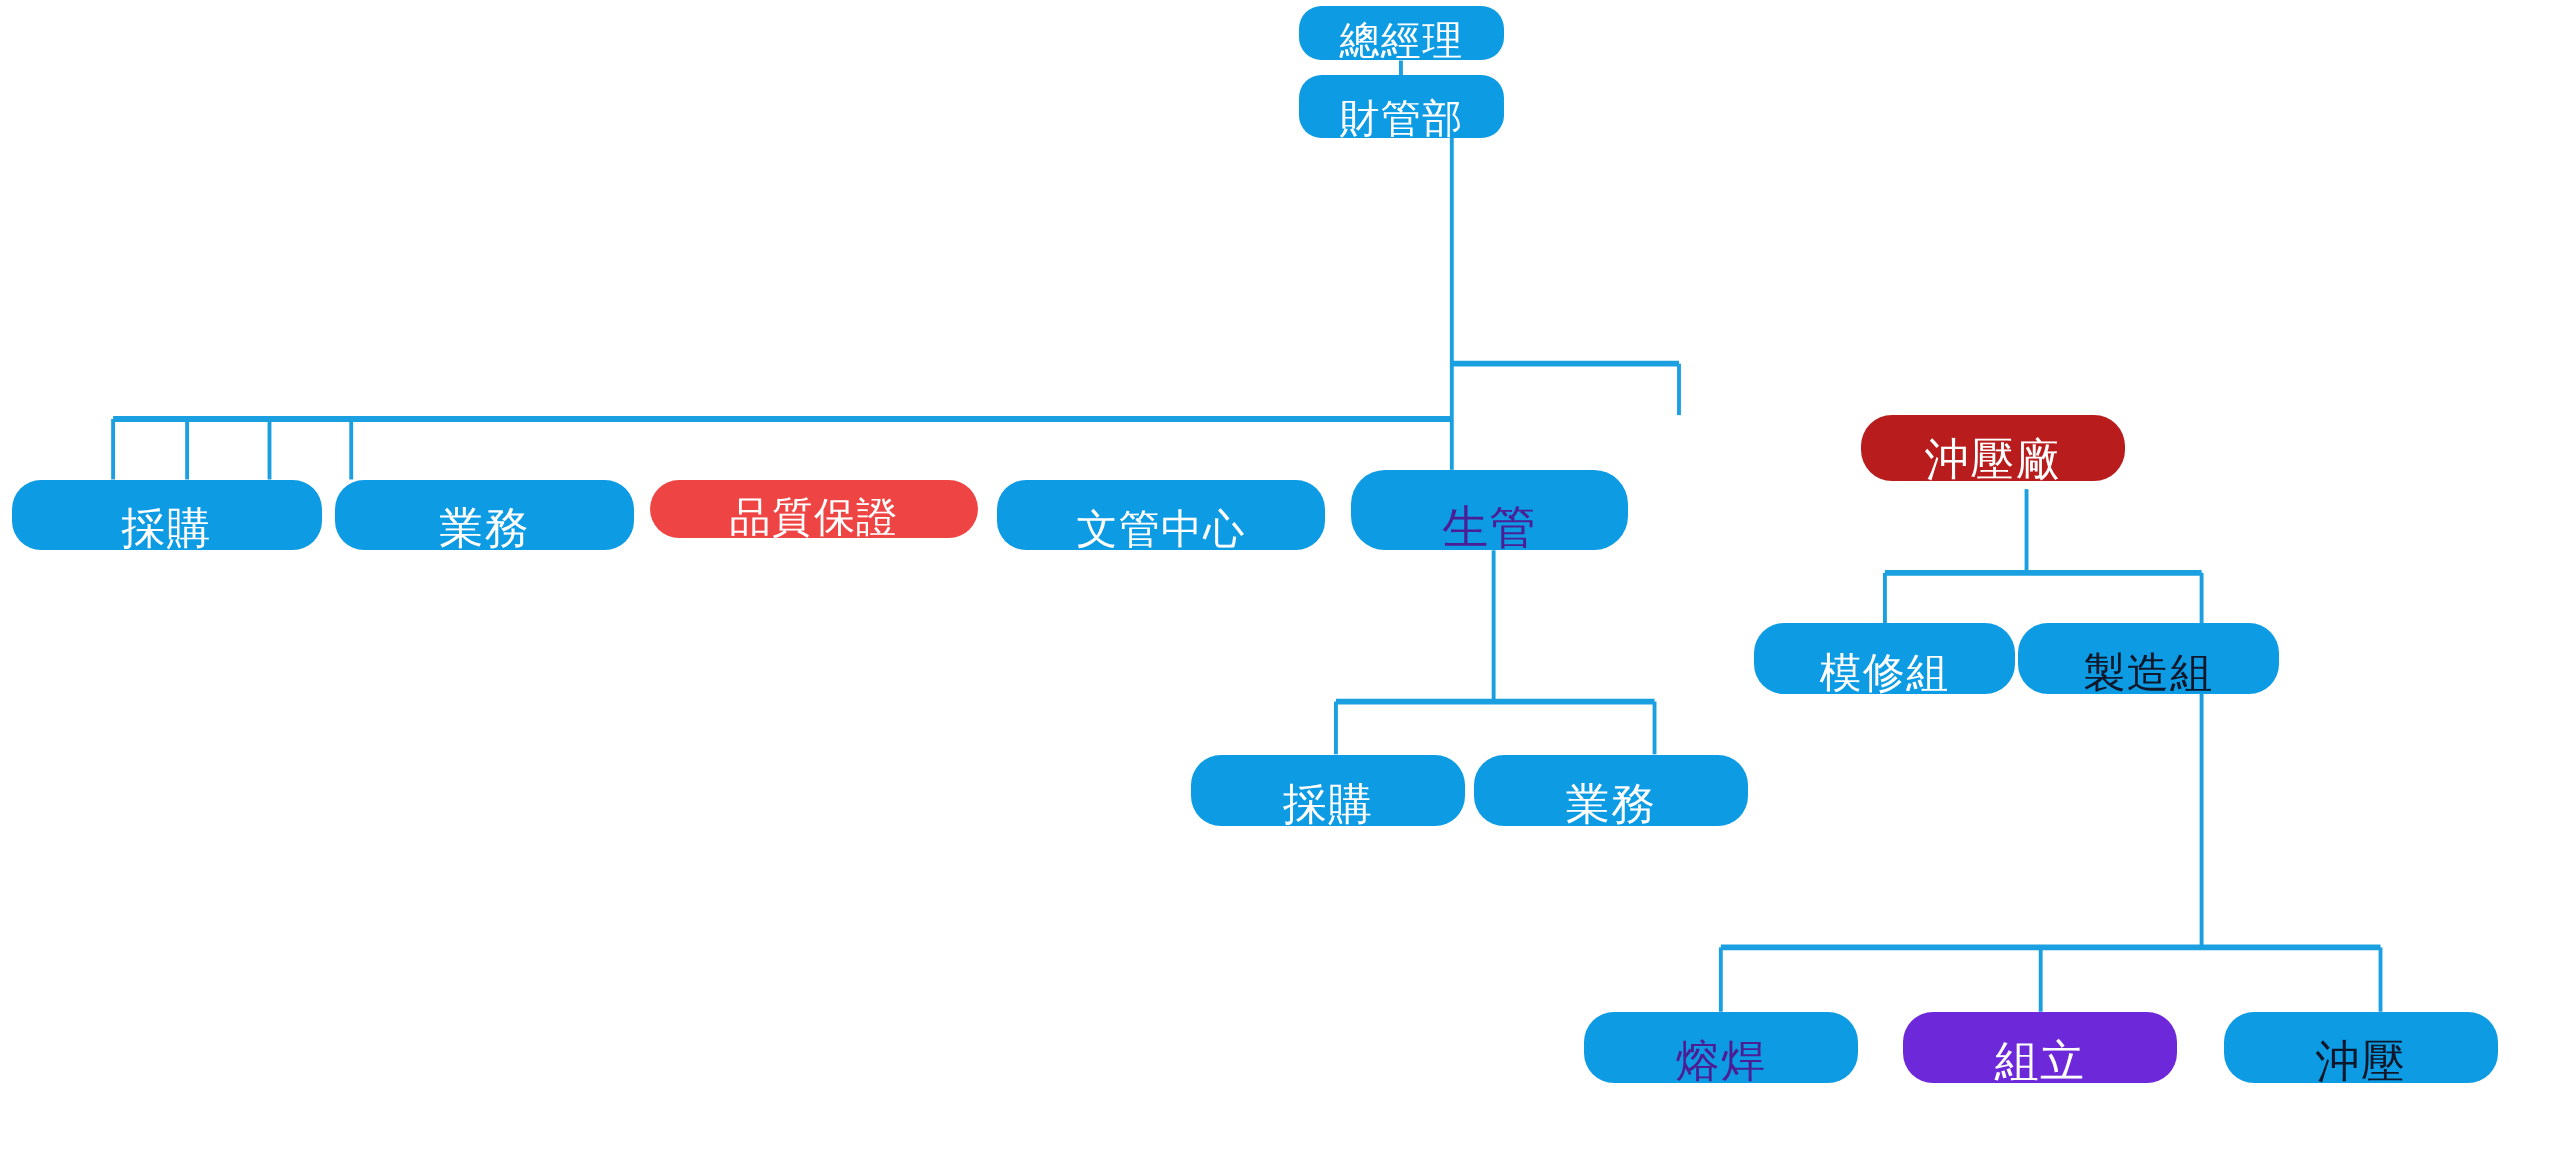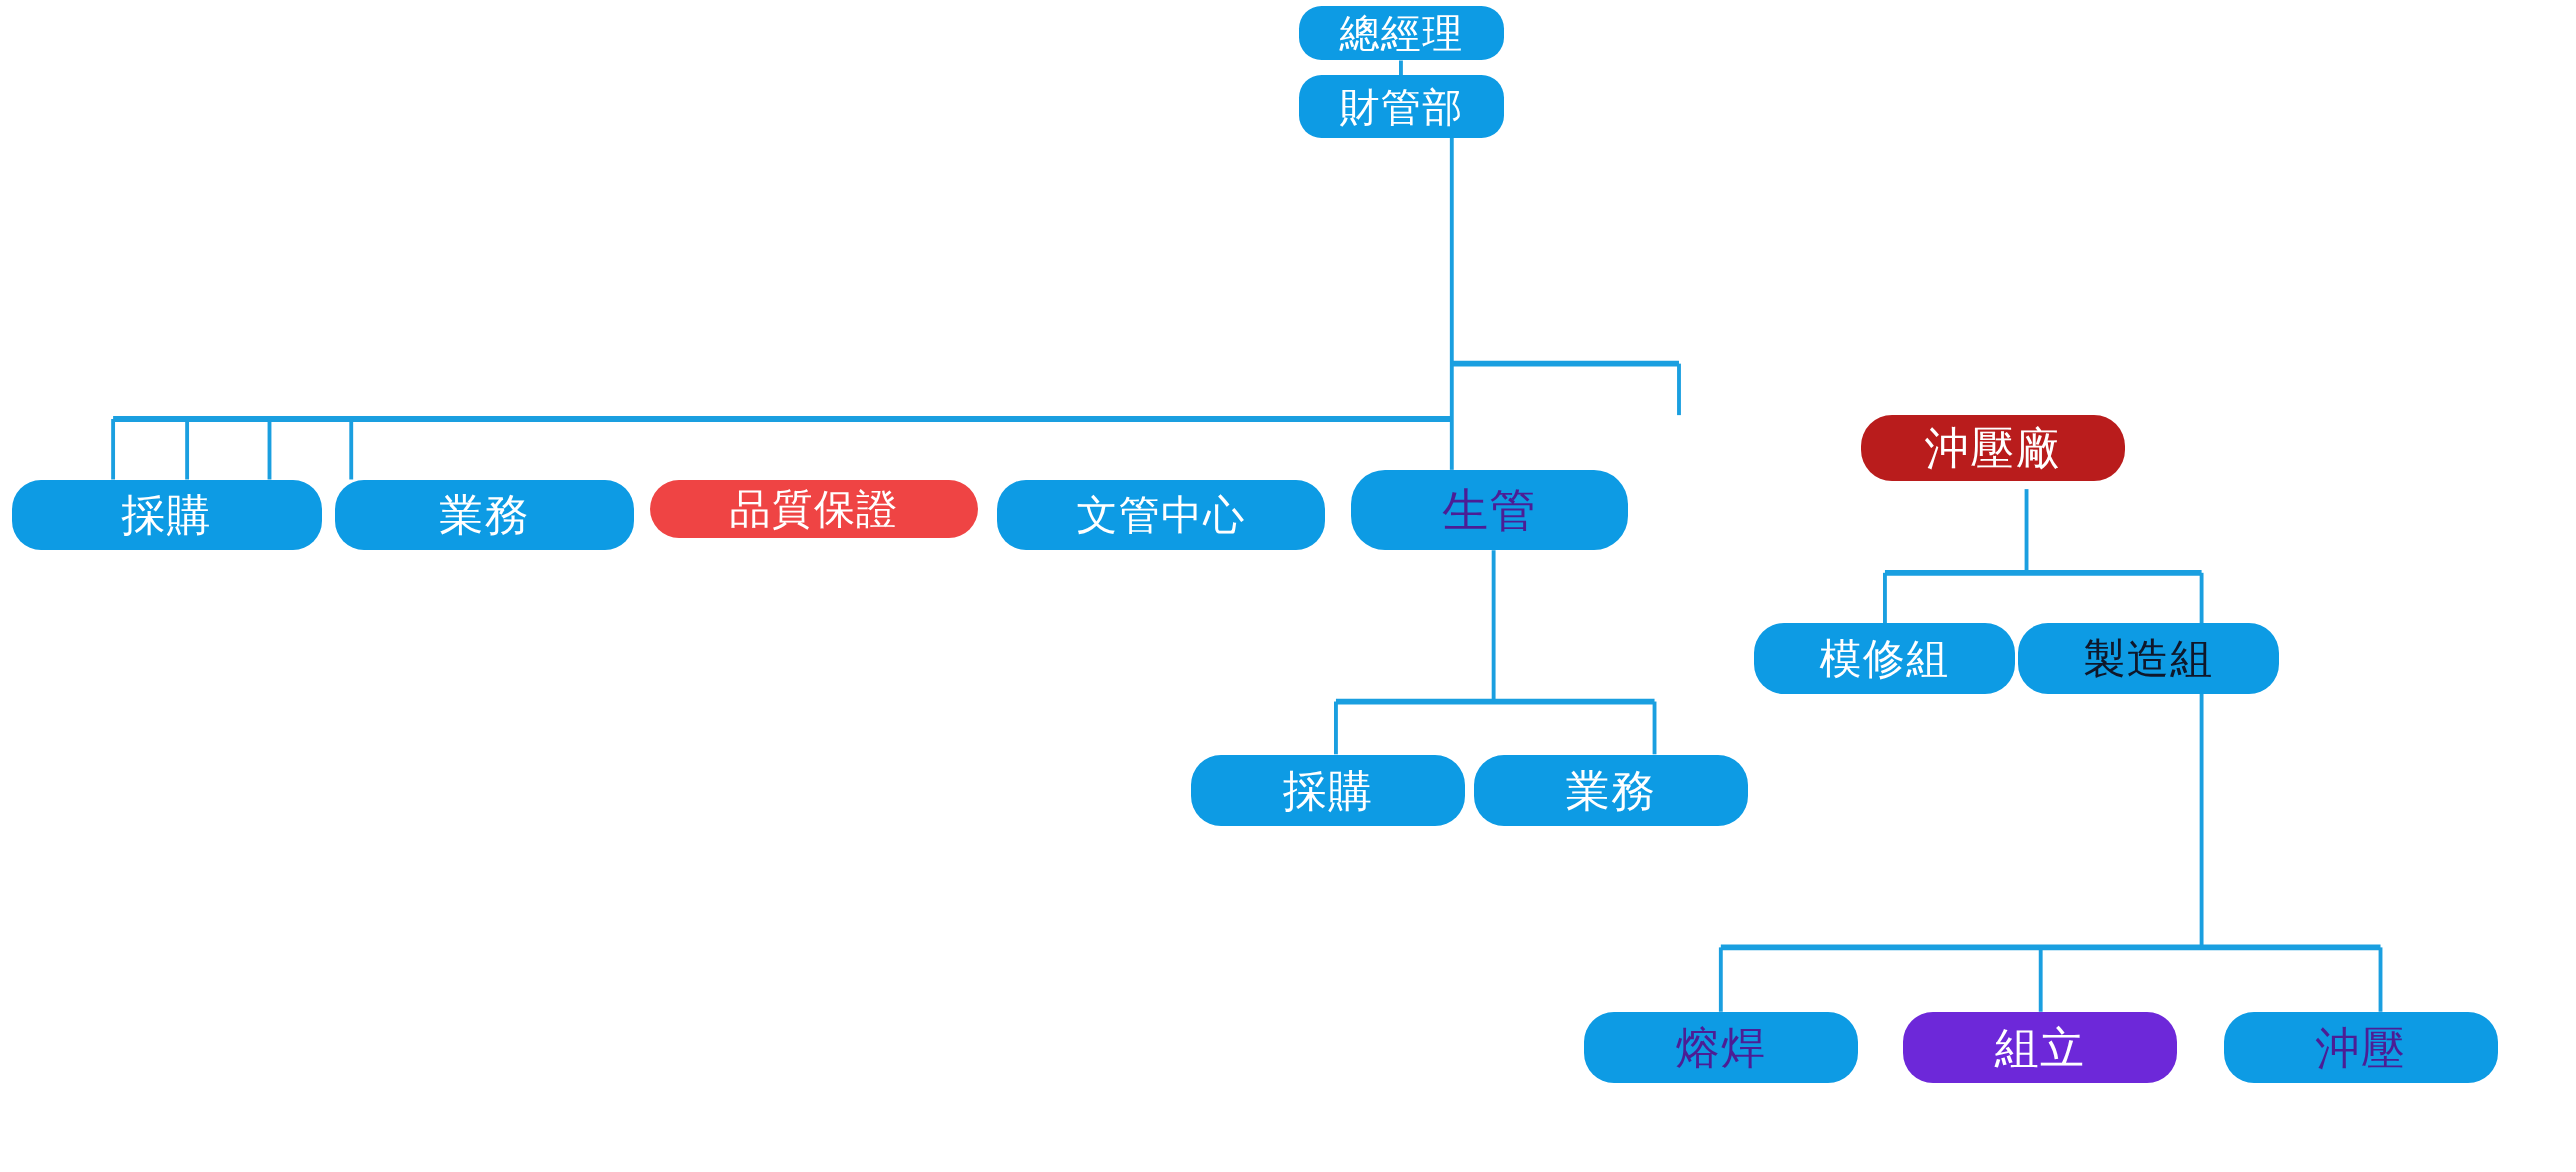--- a/index.html
+++ b/index.html
@@ -23,21 +23,21 @@
     left: 0;
     top: 0;
     width: 2576px;
     height: 1172px;
   }
   .node {
     position: absolute;
     background: #0D9BE4;
     border-radius: 39px;
     display: flex;
-    align-items: center;
+    align-items: flex-end;
     justify-content: center;
     box-sizing: border-box;
     color: #ffffff;
     white-space: nowrap;
   }
   .node-label {
     color: #ffffff;
     font-weight: 400;
     line-height: 1;
     letter-spacing: 1.3px;
@@ -110,17 +110,17 @@
       <div class="node" style="left: 2018px; top: 623px; width: 261px; height: 71px; background: rgb(13, 155, 228); border-radius: 30px;">
         <span class="node-label" style="font-size: 42px; color: #0f172a;">製造組</span>
       </div>
       <div class="node" style="left: 1584px; top: 1012px; width: 274px; height: 71px; background: rgb(13, 155, 228); border-radius: 30px;">
         <span class="node-label" style="font-size: 44px; color: #4c1d95;">熔焊</span>
       </div>
       <div class="node" style="left: 1903px; top: 1012px; width: 274px; height: 71px; background: #6d28d9; border-radius: 30px;">
         <span class="node-label" style="font-size: 44px; color: rgb(255, 255, 255);">組立</span>
       </div>
       <div class="node" style="left: 2224px; top: 1012px; width: 274px; height: 71px; background: rgb(13, 155, 228); border-radius: 30px;">
-        <span class="node-label" style="font-size: 44px; color: #4c1d95;">沖壓</span>
+        <span class="node-label" style="font-size: 44px; color: #0f172a;">沖壓</span>
       </div>
     </div>
 </div>
 
 
 </body></html>

